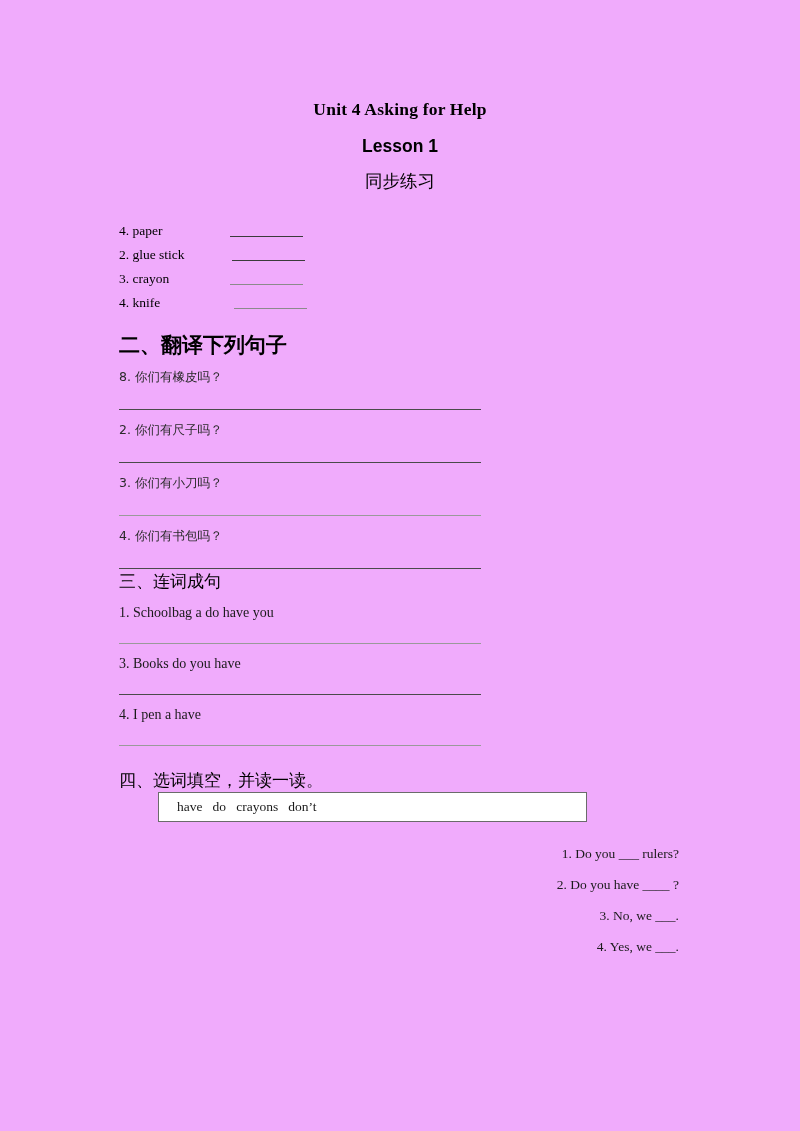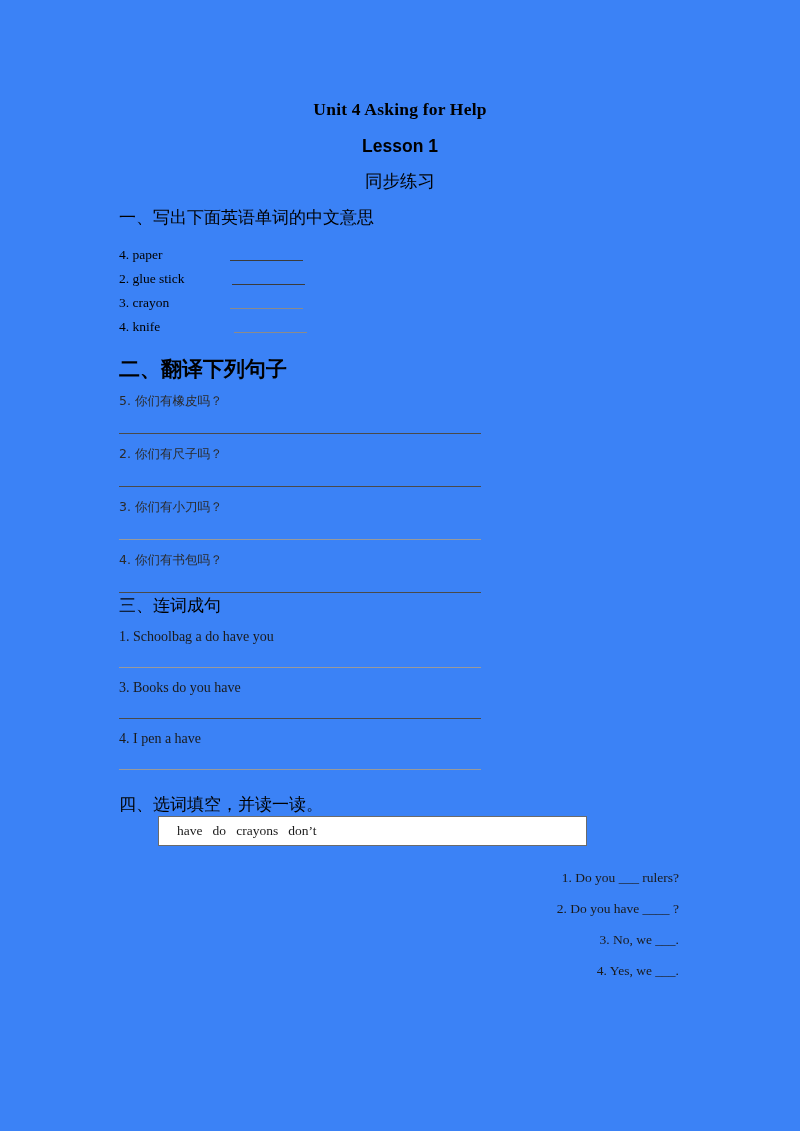--- a/index.html
+++ b/index.html
@@ -12,21 +12,21 @@
     height: 1131px;
     position: relative;
     font-family: "Liberation Serif", "DejaVu Serif", serif;
     color: #000000;
     overflow: hidden;
   }
   .page {
     position: relative;
     width: 800px;
     height: 1131px;
-    background: #3b82f6;
+    background: #f0abfc;
   }
 
   
   .title-block {
     position: absolute;
     left: 0;
     top: 96px;
     width: 800px;
     text-align: center;
   }
@@ -163,21 +163,20 @@
 
   <div class="title-block">
     <div class="title-main">Unit 4 Asking for Help</div>
     <div class="title-sub">Lesson 1</div>
     <div class="title-cn">同步练习</div>
   </div>
 
   <div class="content">
 
     <div class="section">
-      <div class="sec-head">一、写出下面英语单词的中文意思</div>
       <div class="wordlist">
         <div class="word-row">
           <span class="word-label">4. paper</span>
           <span class="word-blank"></span>
         </div>
         <div class="word-row">
           <span class="word-label">2. glue stick</span>
           <span class="word-blank"></span>
         </div>
         <div class="word-row">
@@ -187,21 +186,21 @@
         <div class="word-row">
           <span class="word-label">4. knife</span>
           <span class="word-blank"></span>
         </div>
       </div>
     </div>
 
     <div class="section sec2">
       <div class="sec-head bold">二、翻译下列句子</div>
       <div class="qa-block">
-        <div class="q-line cn">5. 你们有橡皮吗？</div>
+        <div class="q-line cn">8. 你们有橡皮吗？</div>
         <div class="answer-rule"></div>
       </div>
       <div class="qa-block">
         <div class="q-line cn">2. 你们有尺子吗？</div>
         <div class="answer-rule"></div>
       </div>
       <div class="qa-block">
         <div class="q-line cn">3. 你们有小刀吗？</div>
         <div class="answer-rule light"></div>
       </div>

